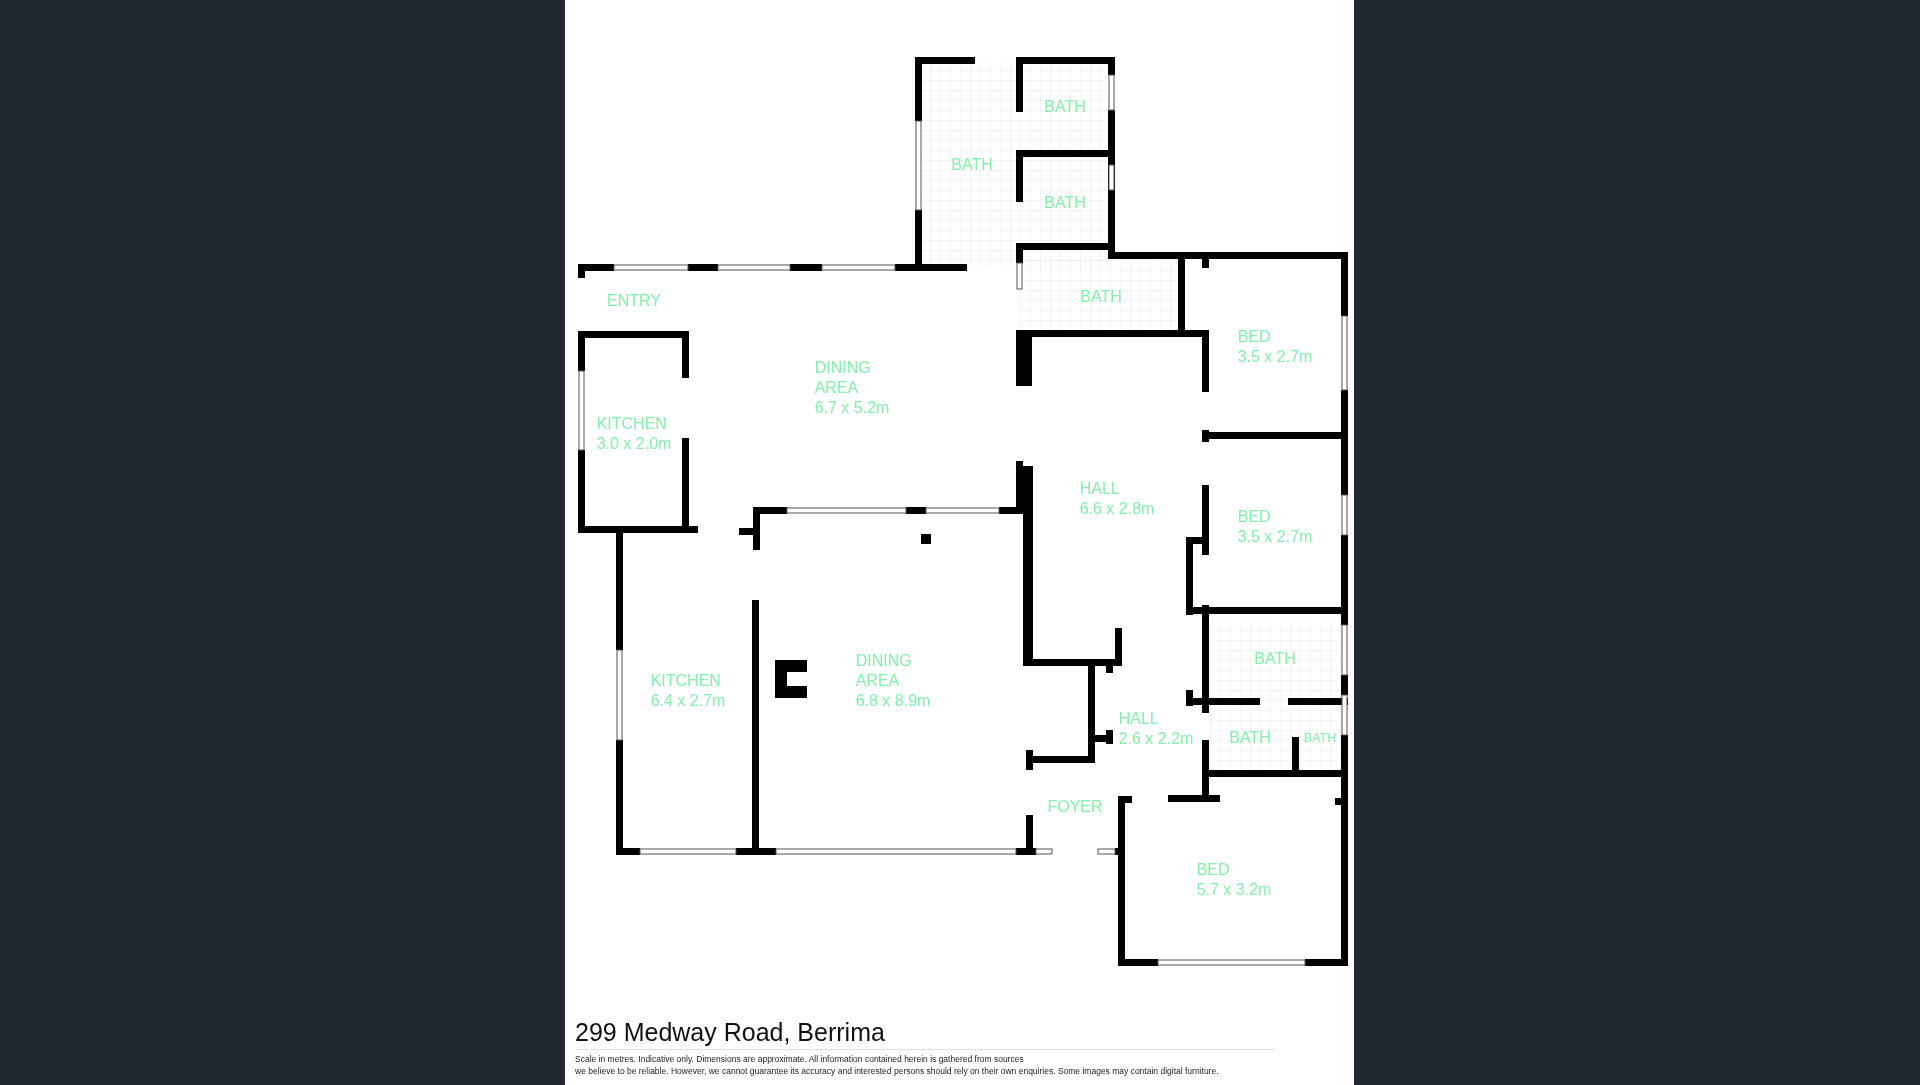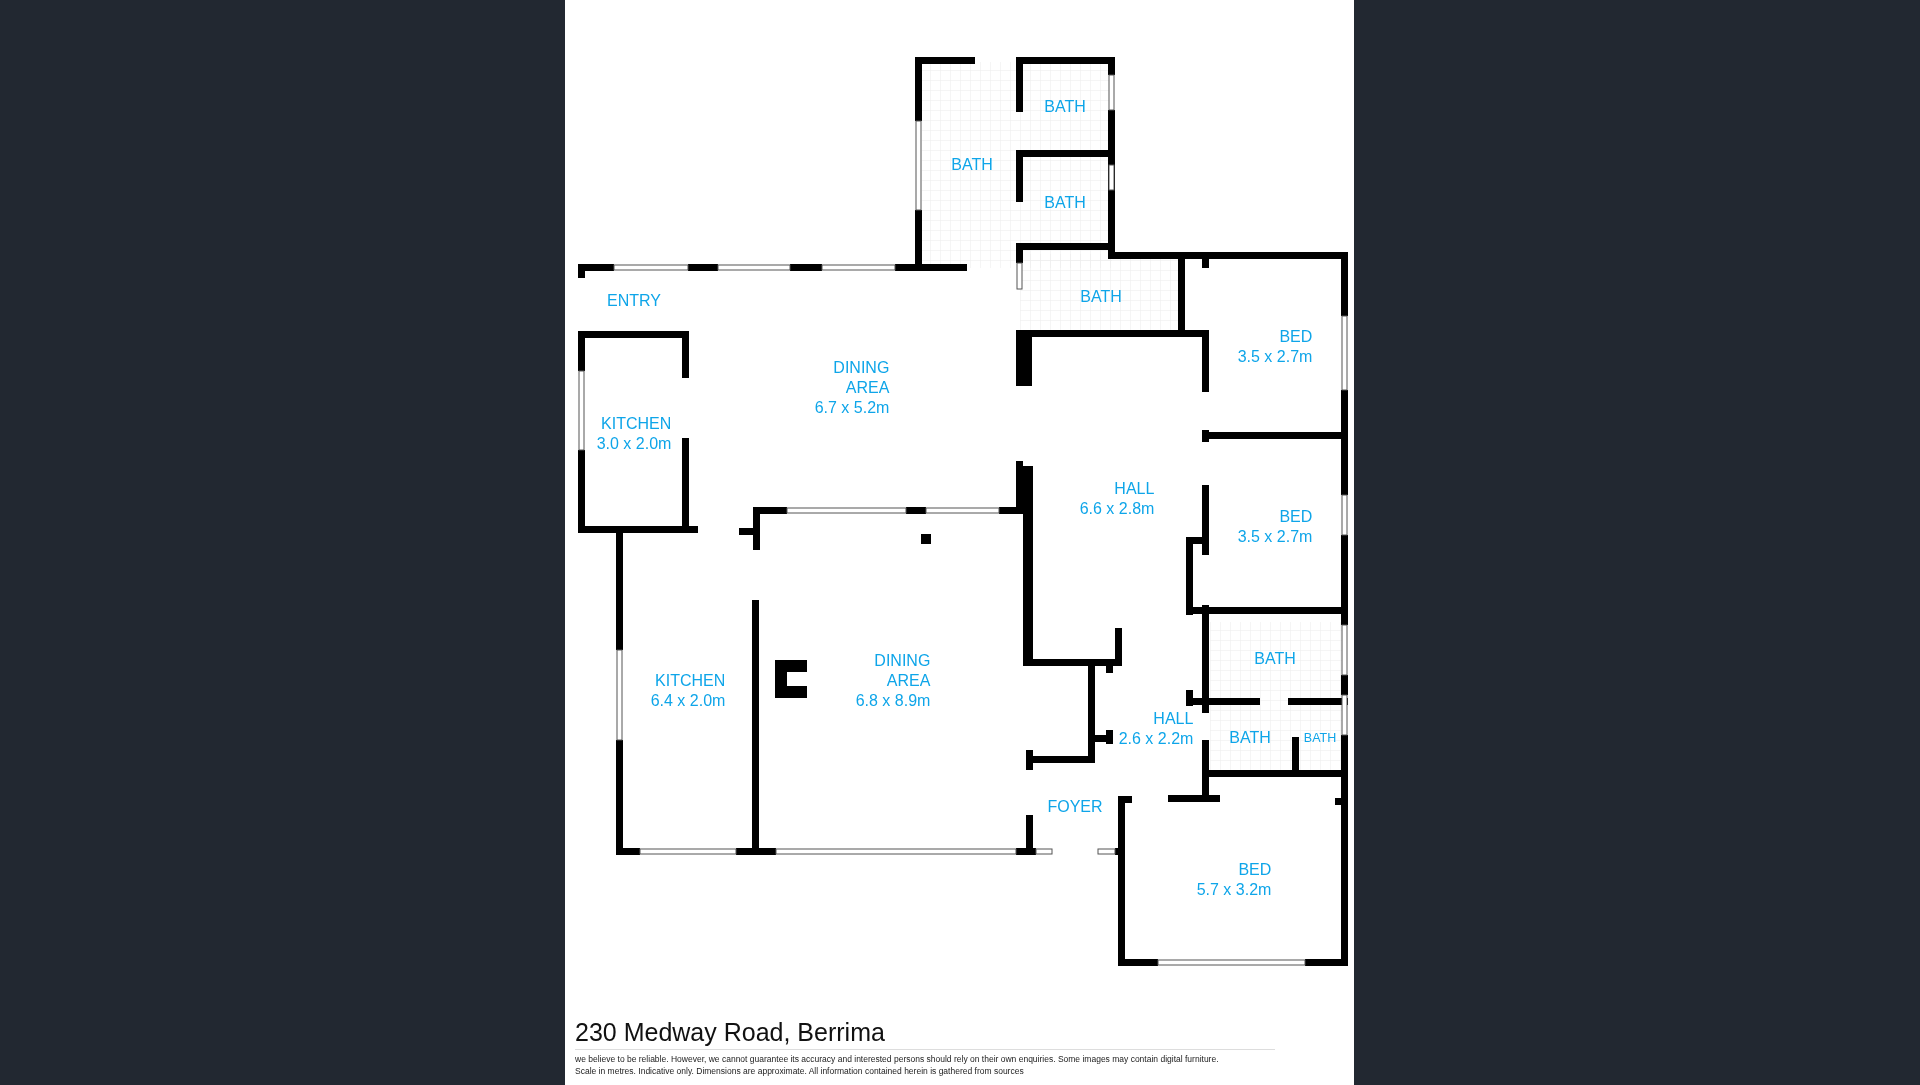--- a/index.html
+++ b/index.html
@@ -1,20 +1,20 @@
 <!DOCTYPE html>
 <html><head>
 <meta charset="utf-8">
 <style>
   html, body { margin:0; padding:0; }
   body { width:1920px; height:1085px; background:#222831; position:relative; overflow:hidden;
          font-family:"Liberation Sans", sans-serif; }
   .sheet { position:absolute; left:565px; top:0; width:789px; height:1085px; background:#ffffff; }
   svg.plan { position:absolute; left:0; top:0; width:1920px; height:1085px; }
-  .lbl { position:absolute; transform:translate(-50%,-50%); text-align:right; color:#0ea5e9;
+  .lbl { position:absolute; transform:translate(-50%,-50%); text-align:left; color:#86efac;
          font-size:16px; line-height:20px; white-space:nowrap; }
   .lbl span { display:block; }
   .lbl.small { font-size:12.5px; }
   .title { position:absolute; left:575px; top:1018px; font-size:25px; color:#111; }
   .rule { position:absolute; left:575px; top:1049px; width:700px; height:1px; background:#ddd; }
   .disc { position:absolute; left:575px; top:1053px; font-size:8.5px; line-height:12px; color:#222; width:720px; }
   .disc span { display:block; }
 </style>
 </head>
 <body>
@@ -194,21 +194,21 @@
 <div class="lbl" style="left:1117px;top:499px;">
   <span>HALL</span>
   <span>6.6 x 2.8m</span>
 </div>
 <div class="lbl" style="left:1275px;top:527px;">
   <span>BED</span>
   <span>3.5 x 2.7m</span>
 </div>
 <div class="lbl" style="left:688px;top:691px;">
   <span>KITCHEN</span>
-  <span>6.4 x 2.0m</span>
+  <span>6.4 x 2.7m</span>
 </div>
 <div class="lbl" style="left:893px;top:681px;">
   <span>DINING</span>
   <span>AREA</span>
   <span>6.8 x 8.9m</span>
 </div>
 <div class="lbl" style="left:1275px;top:659px;">
   <span>BATH</span>
 </div>
 <div class="lbl" style="left:1156px;top:729px;">
@@ -222,18 +222,18 @@
   <span>BATH</span>
 </div>
 <div class="lbl" style="left:1075px;top:807px;">
   <span>FOYER</span>
 </div>
 <div class="lbl" style="left:1234px;top:880px;">
   <span>BED</span>
   <span>5.7 x 3.2m</span>
 </div>
 
-<div class="title">230 Medway Road, Berrima</div>
+<div class="title">299 Medway Road, Berrima</div>
 <div class="rule"></div>
 <div class="disc">
+  <span>Scale in metres. Indicative only. Dimensions are approximate. All information contained herein is gathered from sources</span>
   <span>we believe to be reliable. However, we cannot guarantee its accuracy and interested persons should rely on their own enquiries. Some images may contain digital furniture.</span>
-  <span>Scale in metres. Indicative only. Dimensions are approximate. All information contained herein is gathered from sources</span>
 </div>
 
 </body></html>

